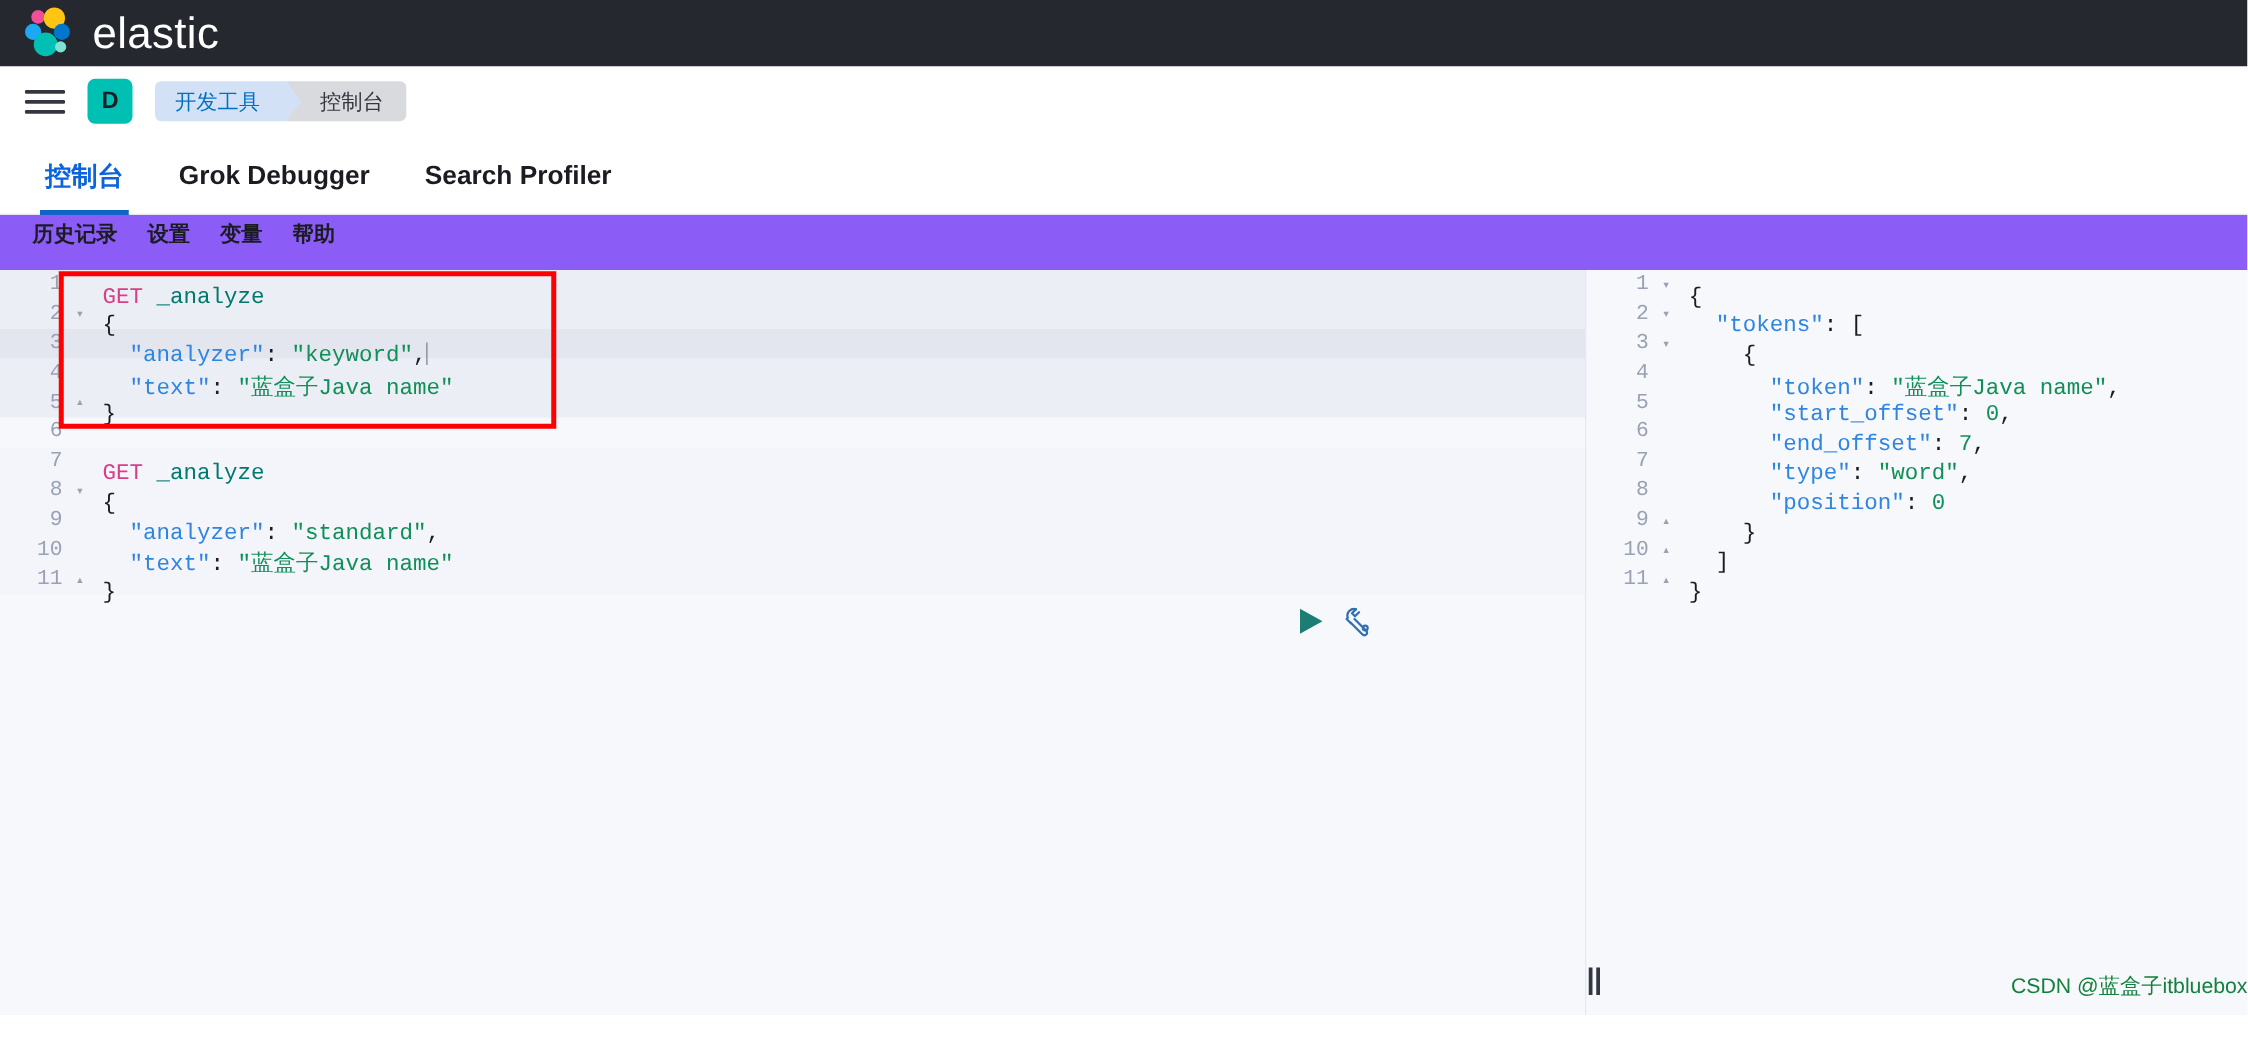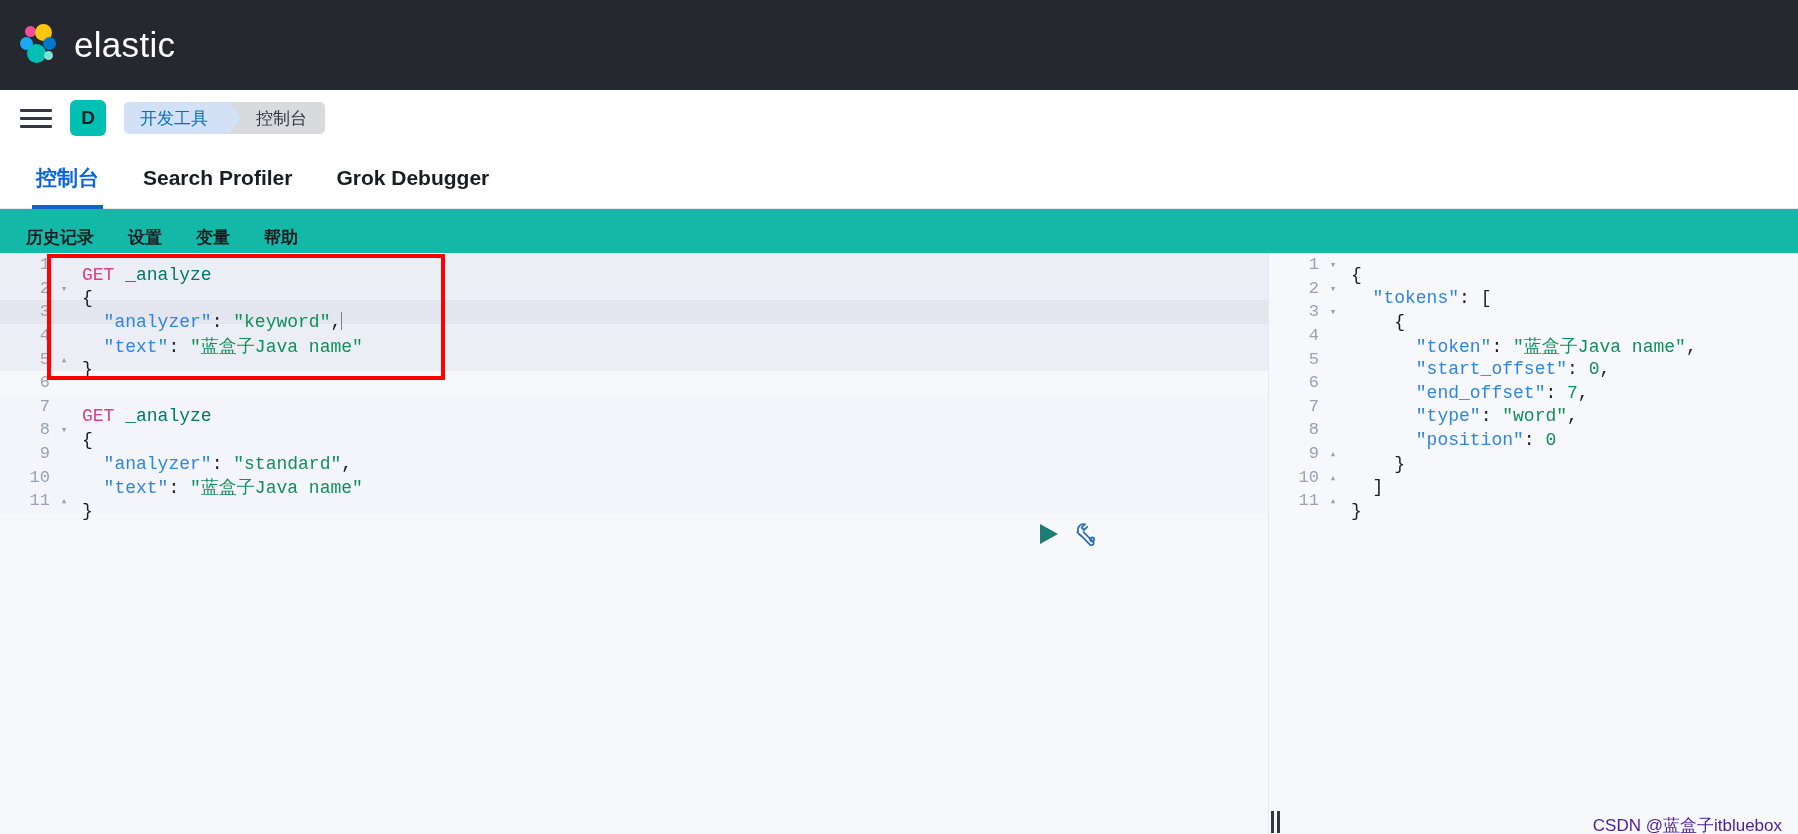--- a/index.html
+++ b/index.html
@@ -5,21 +5,21 @@
   * { box-sizing: border-box; margin: 0; padding: 0; }
   html, body {
     width: 1798px; height: 834px;
     background: #ffffff;
     font-family: "Liberation Sans", "DejaVu Sans", sans-serif;
     overflow: hidden;
   }
 
   
   .topbar {
-    height: 90px;
+    height: 53px;
     background: #25282f;
     display: flex;
     align-items: center;
     position: relative;
   }
   .brand {
     display: flex; align-items: center;
     margin-left: 18px;
     gap: 14px;
   }
@@ -148,25 +148,24 @@
     padding: 3px 11px;
     font-size: 14px;
     font-weight: bold;
     color: #343741;
     background: #fbfcfd;
   }
 
   
   .submenu {
     height: 44px;
-    background: #14b8a6;
-    display: flex;
-    align-items: flex-end;
+    background: #8b5cf6;
+    display: flex;
+    align-items: flex-start;
     padding-left: 14px;
-    gap: 10px;
   }
   .submenu-item {
     font-size: 17px;
     font-weight: bold;
     color: #1a1c21;
     padding: 4px 12px;
     cursor: pointer;
   }
 
   
@@ -250,22 +249,22 @@
     left: 1268px; bottom: 16px;
     width: 14px; height: 22px;
     display: flex; gap: 3px; justify-content: center;
     z-index: 7;
     cursor: col-resize;
   }
   .split-handle span { width: 3px; background: #343741; display: block; }
 
   .watermark {
     position: absolute;
-    right: 16px; bottom: 12px;
-    color: #4c1d95;
+    right: 0; bottom: 12px;
+    color: #15803d;
     font-size: 17px;
     z-index: 8;
   }
 </style>
 </head>
 <body>
 
 <div class="topbar">
   <div class="brand">
     <span class="elastic-logo">
@@ -292,24 +291,24 @@
     <div class="crumb crumb-first">开发工具</div>
     <div class="crumb crumb-last">控制台</div>
   </div>
 </div>
 
 <div class="tabbar">
   <div class="tab active">
     <span>控制台</span>
   </div>
   <div class="tab">
+    <span>Grok Debugger</span>
+  </div>
+  <div class="tab">
     <span>Search Profiler</span>
-  </div>
-  <div class="tab">
-    <span>Grok Debugger</span>
   </div>
 </div>
 
 <div class="submenu">
   <div class="submenu-item">历史记录</div>
   <div class="submenu-item">设置</div>
   <div class="submenu-item">变量</div>
   <div class="submenu-item">帮助</div>
 </div>
 

